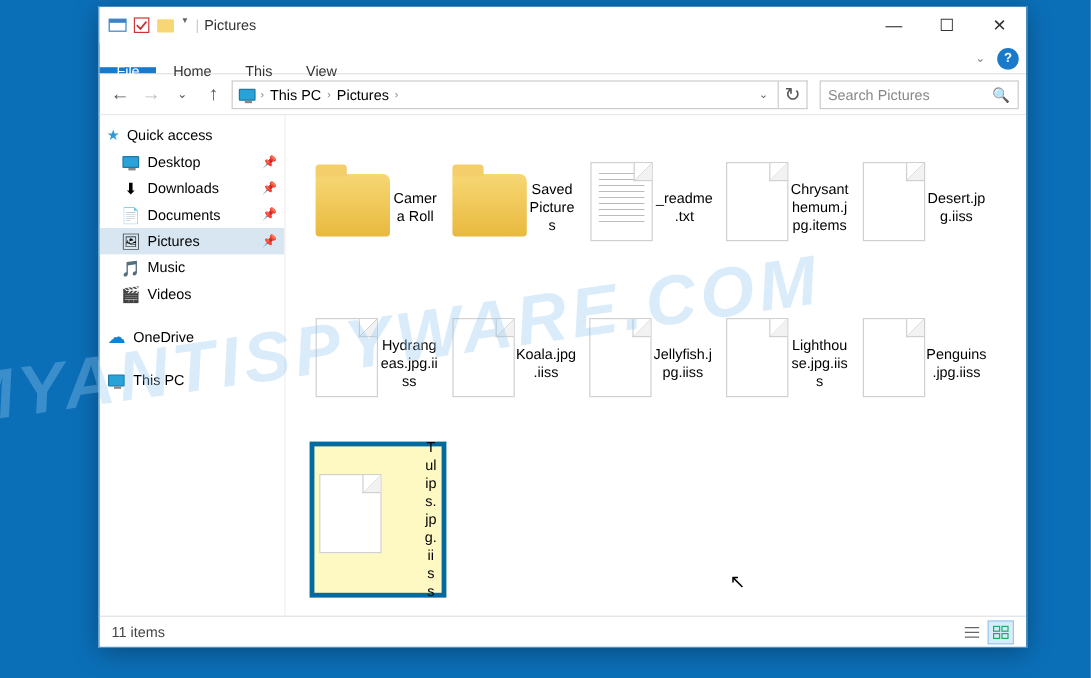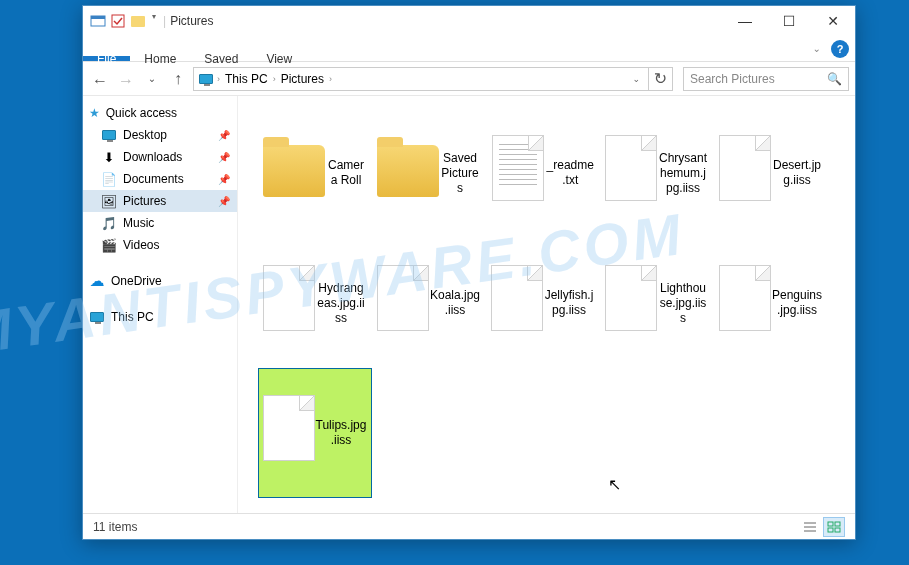--- a/index.html
+++ b/index.html
@@ -34,21 +34,21 @@
 .body { flex: 1; display: flex; overflow: hidden; }
 .nav { width: 155px; border-right: 1px solid #eee; padding: 6px 0; font-size: 12px; overflow: hidden; }
 .nav-group { margin-bottom: 14px; }
 .nav-item { display: flex; align-items: center; height: 22px; padding: 0 6px 0 18px; gap: 6px; }
 .nav-item.header { padding-left: 6px; }
 .nav-item.selected { background: #d8e6f2; }
 .nav-item .pin { margin-left: auto; color: #888; font-size: 10px; }
 .nav-icon { width: 16px; height: 16px; display: inline-flex; align-items: center; justify-content: center; font-size: 13px; }
 .content { flex: 1; padding: 12px 8px 4px 20px; display: flex; flex-wrap: wrap; align-content: flex-start; gap: 0; overflow: auto; }
 .item { width: 114px; height: 130px; display: flex; flex-direction: row; align-items: center; padding: 4px; border: 1px solid transparent; }
-.item.selected { background: #bef264; border: 1px solid #0369a1; }
+.item.selected { background: #fef9c3; border: 4px solid #0369a1; gap: 36px; }
 .item .thumb { width: 70px; height: 70px; margin-bottom: 6px; position: relative; }
 .item .label { font-size: 12px; text-align: center; line-height: 1.25; word-break: break-word; max-width: 104px; }
 .folder-icon { width: 62px; height: 52px; background: linear-gradient(#f7d774,#e8b93e); border-radius: 2px 6px 3px 3px; position: relative; top: 10px; }
 .folder-icon::before { content: ""; position: absolute; top: -8px; left: 0; width: 26px; height: 10px; background: #f3ce6a; border-radius: 3px 3px 0 0; }
 .file-icon { width: 52px; height: 66px; background: #fff; border: 1px solid #d0d0d0; position: relative; margin: 0 auto; }
 .file-icon::after { content: ""; position: absolute; top: 0; right: 0; width: 14px; height: 14px; background: linear-gradient(135deg,#fff 48%, #d0d0d0 50%, #f2f2f2 52%); border-left: 1px solid #d0d0d0; border-bottom: 1px solid #d0d0d0; }
 .file-icon.text::before { content: ""; position: absolute; top: 8px; left: 6px; right: 6px; height: 44px; background: repeating-linear-gradient(#bbb, #bbb 1px, transparent 1px, transparent 5px); }
 .status { height: 26px; border-top: 1px solid #e0e0e0; display: flex; align-items: center; padding: 0 10px; font-size: 12px; color: #444; }
 .status .sfill { flex: 1; }
 .status .viewbtn { width: 22px; height: 20px; border: 1px solid transparent; margin-left: 2px; display: flex; align-items: center; justify-content: center; }
@@ -90,21 +90,21 @@
     <div class="wincontrols">
       <div>—</div>
       <div>☐</div>
       <div>✕</div>
     </div>
   </div>
 
   <div class="ribbon-tabs">
     <div class="tab file">File</div>
     <div class="tab">Home</div>
-    <div class="tab">Saved</div>
+    <div class="tab">This</div>
     <div class="tab">View</div>
     <div class="spacer"></div>
     <div class="chev">⌄</div>
     <div class="help">?</div>
   </div>
 
   <div class="navbar">
     <div class="navbtn">←</div>
     <div class="navbtn disabled">→</div>
     <div class="navbtn" style="font-size:10px">⌄</div>
@@ -201,21 +201,21 @@
         <div class="item">
           <div class="thumb">
             <div class="file-icon text"></div>
           </div>
           <div class="label">_readme.txt</div>
         </div>
         <div class="item">
           <div class="thumb">
             <div class="file-icon"></div>
           </div>
-          <div class="label">Chrysanthemum.jpg.iiss</div>
+          <div class="label">Chrysanthemum.jpg.items</div>
         </div>
         <div class="item">
           <div class="thumb">
             <div class="file-icon"></div>
           </div>
           <div class="label">Desert.jpg.iiss</div>
         </div>
         <div class="item">
           <div class="thumb">
             <div class="file-icon"></div>

